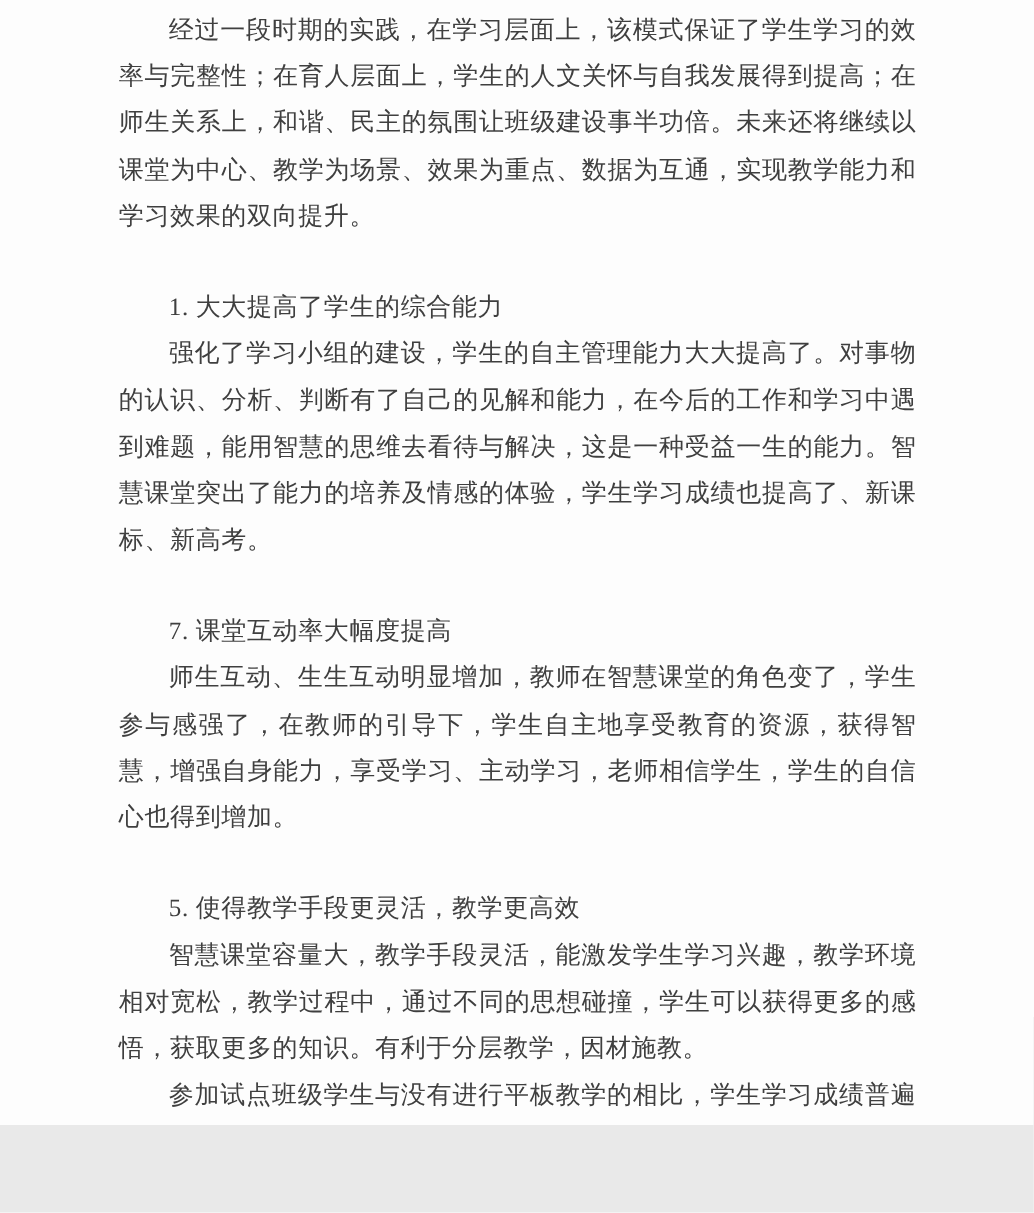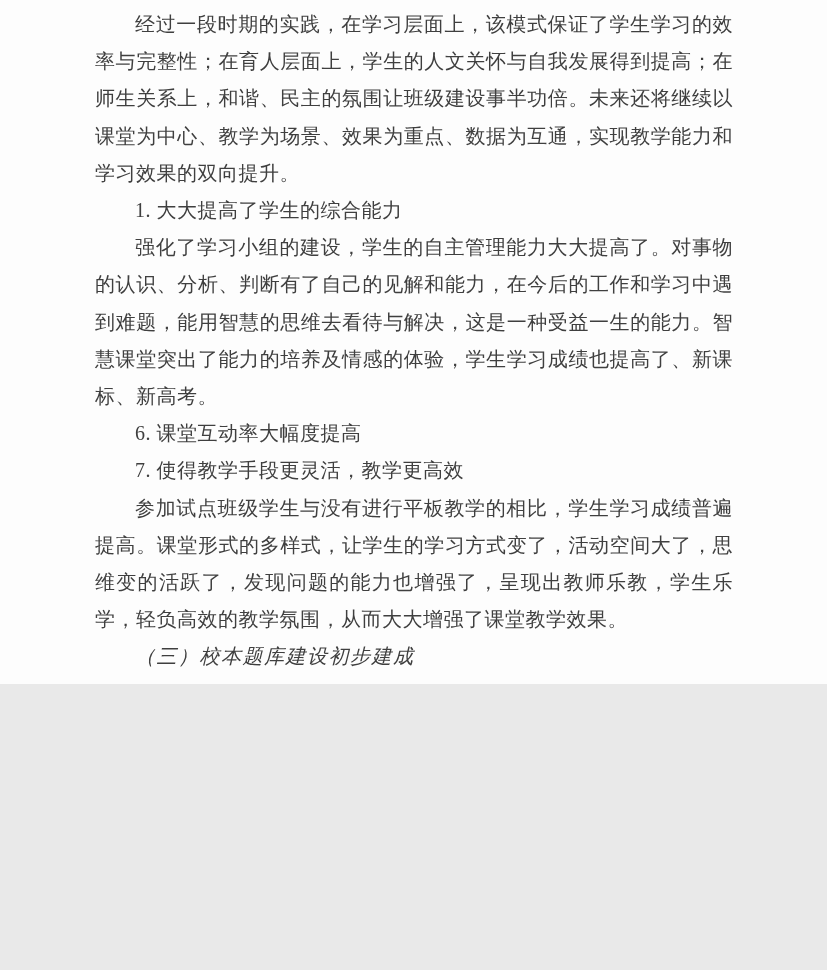--- a/index.html
+++ b/index.html
@@ -3,21 +3,21 @@
 <meta charset="utf-8">
 <style>
   html, body {
     margin: 0;
     padding: 0;
     background: #e9e9e9;
   }
   .page {
     position: relative;
     width: 827px;
-    height: 684px;
+    height: 900px;
     margin: 0 auto;
     background: #fdfdfd;
     overflow: hidden;
     font-family: "Liberation Serif", "DejaVu Serif", serif;
   }
   .content {
     box-sizing: border-box;
     width: 827px;
     padding: 6px 94px 0 95px;
     color: #3f3f3f;
@@ -27,33 +27,36 @@
     text-justify: inter-character;
     letter-spacing: 0.5px;
   }
   .para {
     margin: 0;
     padding: 0;
     text-indent: 2em;
   }
   .para.numbered-heading {
     text-align: left;
+    margin-top: 36px;
   }
   .para.section-heading {
     text-align: left;
     font-style: italic;
     letter-spacing: 1.5px;
   }
 </style>
 </head>
 <body>
 
 <div class="page" style="background: rgb(253, 253, 253);">
   <div class="content" style="color: rgb(63, 63, 63);">
       <p class="para body">经过一段时期的实践，在学习层面上，该模式保证了学生学习的效率与完整性；在育人层面上，学生的人文关怀与自我发展得到提高；在师生关系上，和谐、民主的氛围让班级建设事半功倍。未来还将继续以课堂为中心、教学为场景、效果为重点、数据为互通，实现教学能力和学习效果的双向提升。</p>
       <p class="para numbered-heading">1. 大大提高了学生的综合能力</p>
       <p class="para body">强化了学习小组的建设，学生的自主管理能力大大提高了。对事物的认识、分析、判断有了自己的见解和能力，在今后的工作和学习中遇到难题，能用智慧的思维去看待与解决，这是一种受益一生的能力。智慧课堂突出了能力的培养及情感的体验，学生学习成绩也提高了、新课标、新高考。</p>
-      <p class="para numbered-heading">6. 课堂互动率大幅度提高</p>
-      <p class="para numbered-heading">7. 使得教学手段更灵活，教学更高效</p>
+      <p class="para numbered-heading">7. 课堂互动率大幅度提高</p>
+      <p class="para body">师生互动、生生互动明显增加，教师在智慧课堂的角色变了，学生参与感强了，在教师的引导下，学生自主地享受教育的资源，获得智慧，增强自身能力，享受学习、主动学习，老师相信学生，学生的自信心也得到增加。</p>
+      <p class="para numbered-heading">5. 使得教学手段更灵活，教学更高效</p>
+      <p class="para body">智慧课堂容量大，教学手段灵活，能激发学生学习兴趣，教学环境相对宽松，教学过程中，通过不同的思想碰撞，学生可以获得更多的感悟，获取更多的知识。有利于分层教学，因材施教。</p>
       <p class="para body">参加试点班级学生与没有进行平板教学的相比，学生学习成绩普遍提高。课堂形式的多样式，让学生的学习方式变了，活动空间大了，思维变的活跃了，发现问题的能力也增强了，呈现出教师乐教，学生乐学，轻负高效的教学氛围，从而大大增强了课堂教学效果。</p>
       <p class="para section-heading">（三）校本题库建设初步建成</p>
     </div>
 </div>
 
 </body></html>

